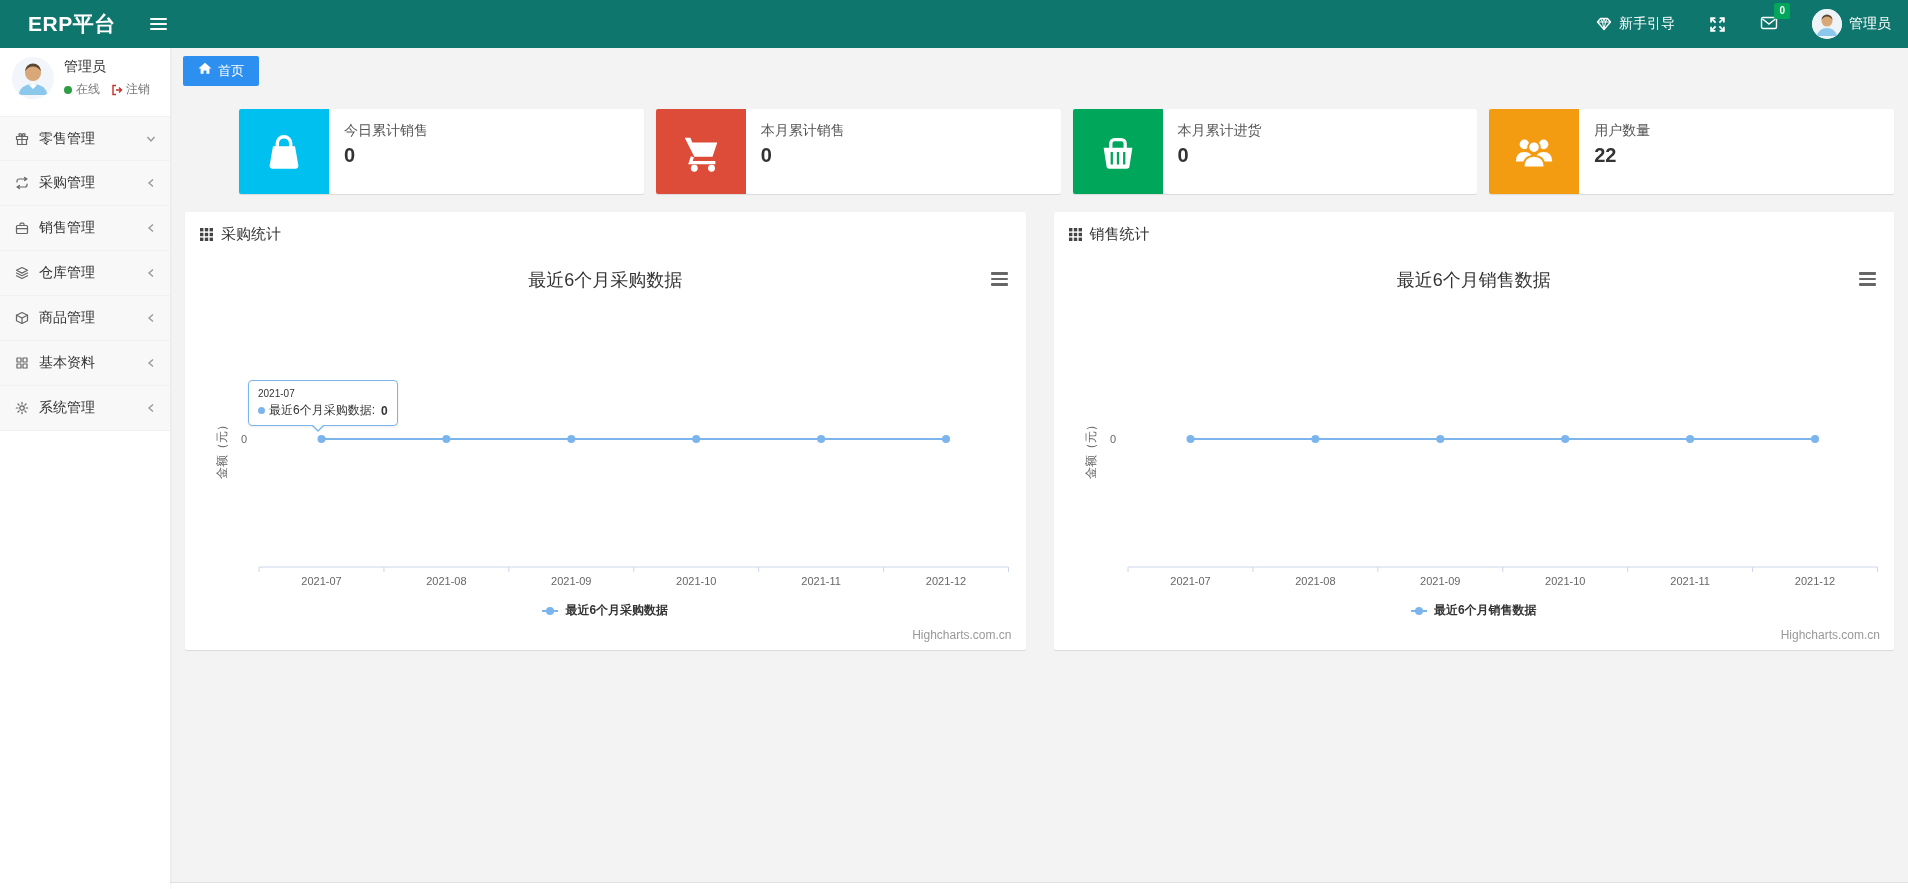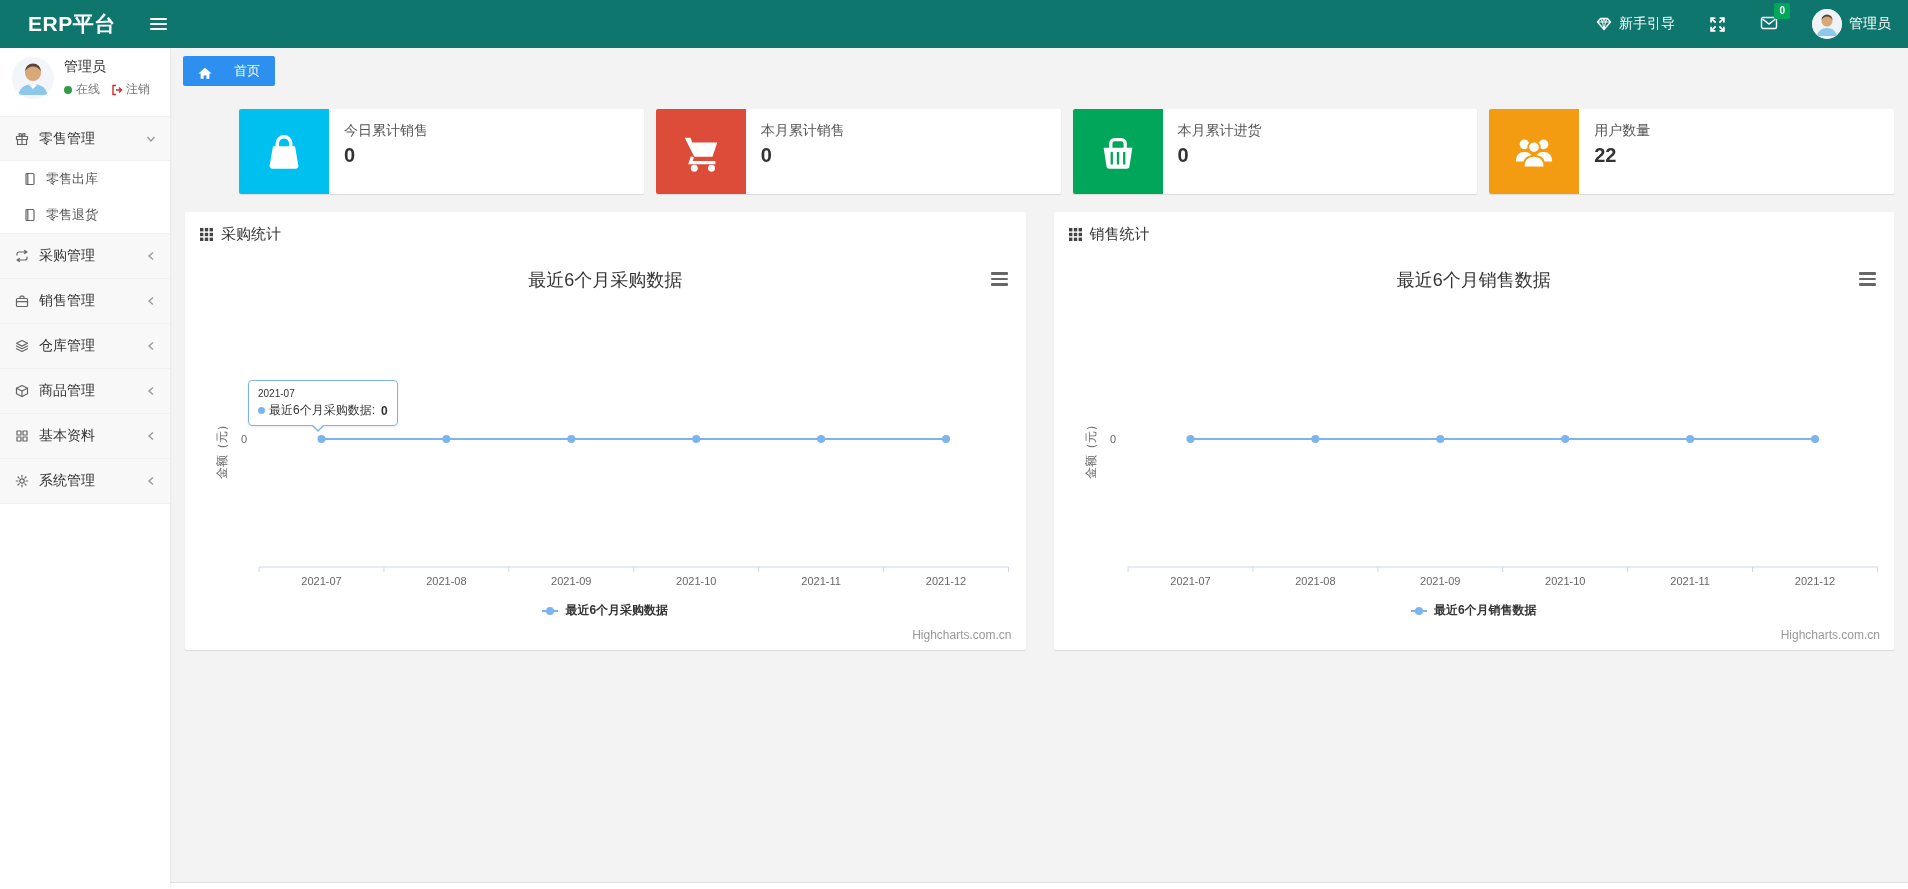--- a/index.html
+++ b/index.html
@@ -39,21 +39,21 @@
   .submenu { list-style:none; background:#fff; border-bottom:1px solid #f1f1f1; }
   .submenu-item { height:36px; display:flex; align-items:center; gap:8px; padding:0 14px 0 22px;
     font-size:13px; color:#555; cursor:pointer; }
   .li-icon { width:16px; height:16px; flex:none; stroke:#666; fill:none; stroke-width:1.2; stroke-linejoin:round; stroke-linecap:round; }
   .chev { width:10px; height:10px; flex:none; stroke:#999; fill:none; stroke-width:1.4; }
 
   
   .main { position:fixed; left:170px; top:48px; right:0; bottom:0; background:#f3f3f4; }
   .footer-strip { position:absolute; left:0; right:0; bottom:0; height:7px; background:#fff; border-top:1px solid #e0e0e0; }
 
-  .tab-home { display:inline-flex; align-items:flex-end; gap:22px; margin:8px 0 0 13px;
+  .tab-home { display:inline-flex; align-items:flex-start; gap:6px; margin:8px 0 0 13px;
     background:#2d8ff0; color:#fff; font-size:13px; padding:6px 15px; border-radius:2px; cursor:pointer; }
 
   .cards-row { display:flex; gap:12px; margin:23px 14px 0 21px;padding-left:48px; }
   .card { flex:1; height:85px; background:#fff; display:flex; box-shadow:0 1px 1px rgba(0,0,0,.1); border-radius:2px; overflow:hidden; }
   .card-icon { width:90px; height:85px; flex:none; display:flex; align-items:center; justify-content:center; }
   .card-body { padding:13px 15px; }
   .card-title { font-size:14px; color:#555; margin-bottom:4px; }
   .card-value { font-size:20px; font-weight:bold; color:#333; }
 
   .panels-row { display:flex; gap:28px; margin:18px 14px 0 15px; }
@@ -165,38 +165,20 @@
     <li class="menu-item">
       <svg class="li-icon" viewBox="0 0 16 16">
         <rect x="2.5" y="5.5" width="11" height="3"></rect>
           <rect x="3.5" y="8.5" width="9" height="5"></rect>
         <path d="M8 5.5 v8 M8 5.5 C5 5.5 3.8 2.7 6 2.7 7.4 2.7 8 4.2 8 5.5 8 4.2 8.6 2.7 10 2.7 12.2 2.7 11 5.5 8 5.5Z"></path>
       </svg>
       <span class="mi-label">零售管理</span>
       <svg class="chev" viewBox="0 0 10 10">
           <polyline points="1.5,3 5,7 8.5,3"></polyline>
         </svg>
-    </li>
-    <li style="list-style:none">
-      <ul class="submenu">
-        <li class="submenu-item">
-          <svg class="li-icon" viewBox="0 0 16 16">
-            <rect x="4" y="2.5" width="8" height="11" rx="1"></rect>
-              <path d="M5.8 2.5 v11"></path>
-          </svg>
-          <span>零售出库</span>
-        </li>
-        <li class="submenu-item">
-          <svg class="li-icon" viewBox="0 0 16 16">
-            <rect x="4" y="2.5" width="8" height="11" rx="1"></rect>
-              <path d="M5.8 2.5 v11"></path>
-          </svg>
-          <span>零售退货</span>
-        </li>
-      </ul>
     </li>
 
     <li class="menu-item">
       <svg class="li-icon" viewBox="0 0 16 16">
         <path d="M3 7 V6 a2 2 0 0 1 2 -2 h7 M10.5 2.5 13 4 10.5 5.5"></path>
         <path d="M13 9 v1 a2 2 0 0 1 -2 2 H4 M5.5 10.5 3 12 5.5 13.5"></path>
       </svg>
       <span class="mi-label">采购管理</span>
       <svg class="chev" viewBox="0 0 10 10">
           <polyline points="7,1.5 3,5 7,8.5"></polyline>

